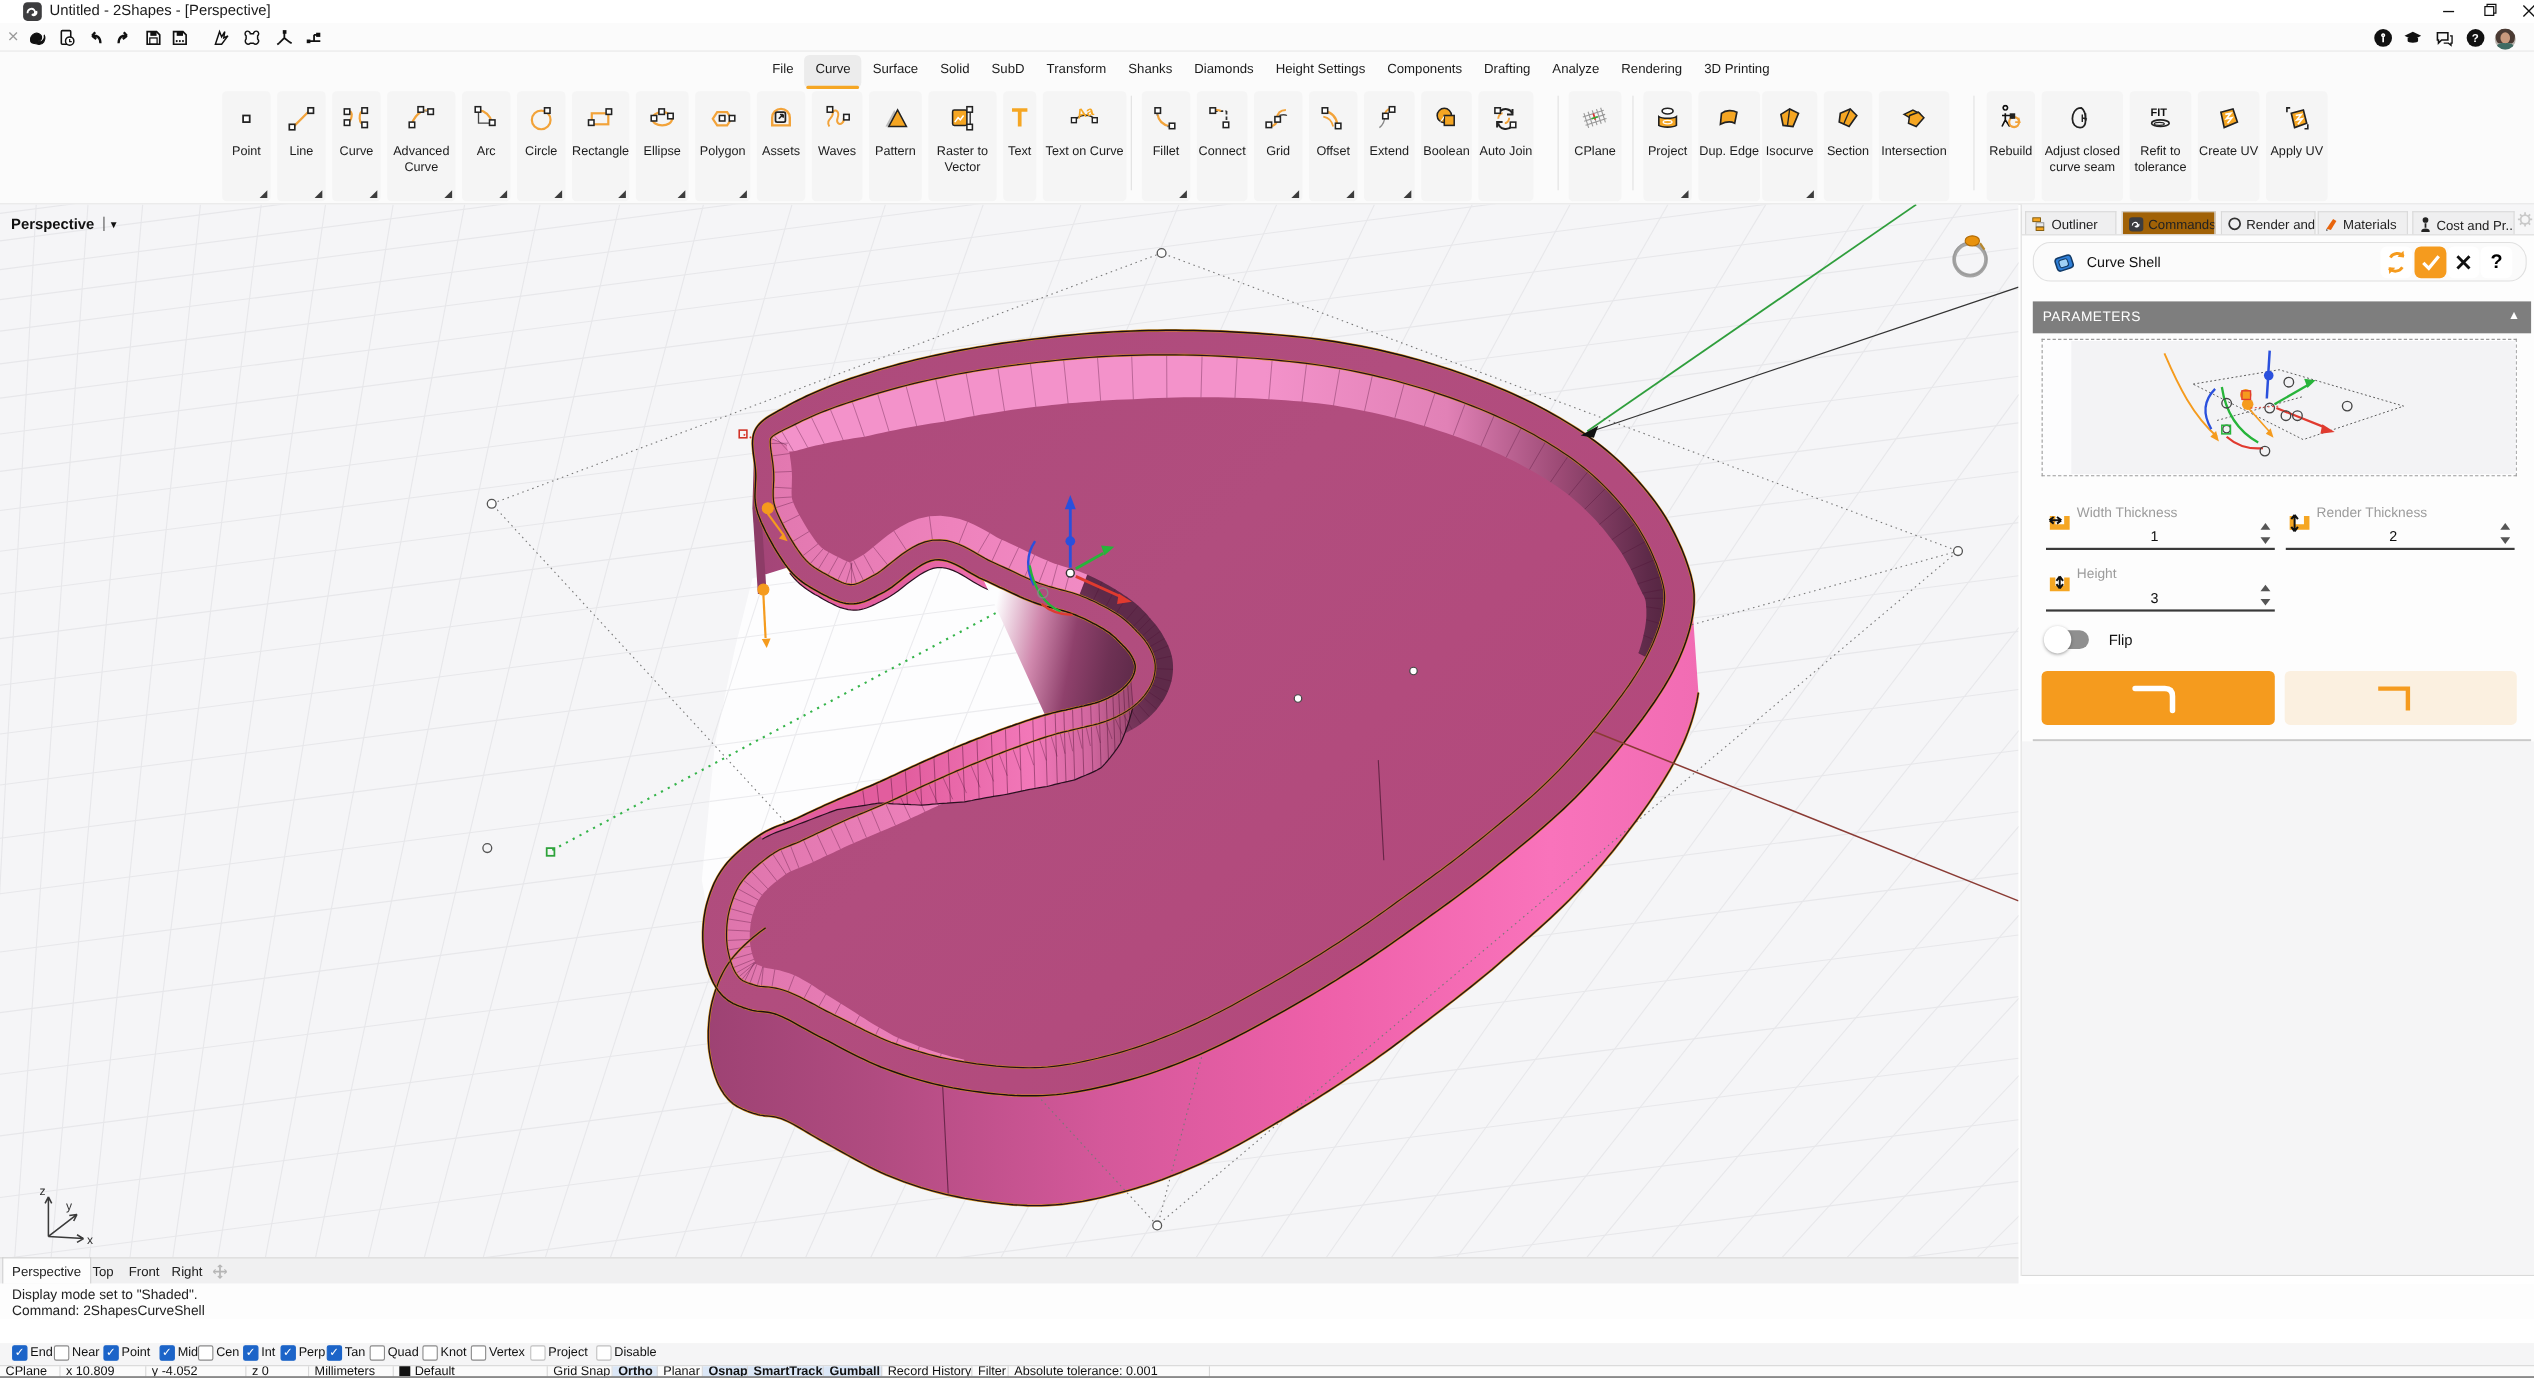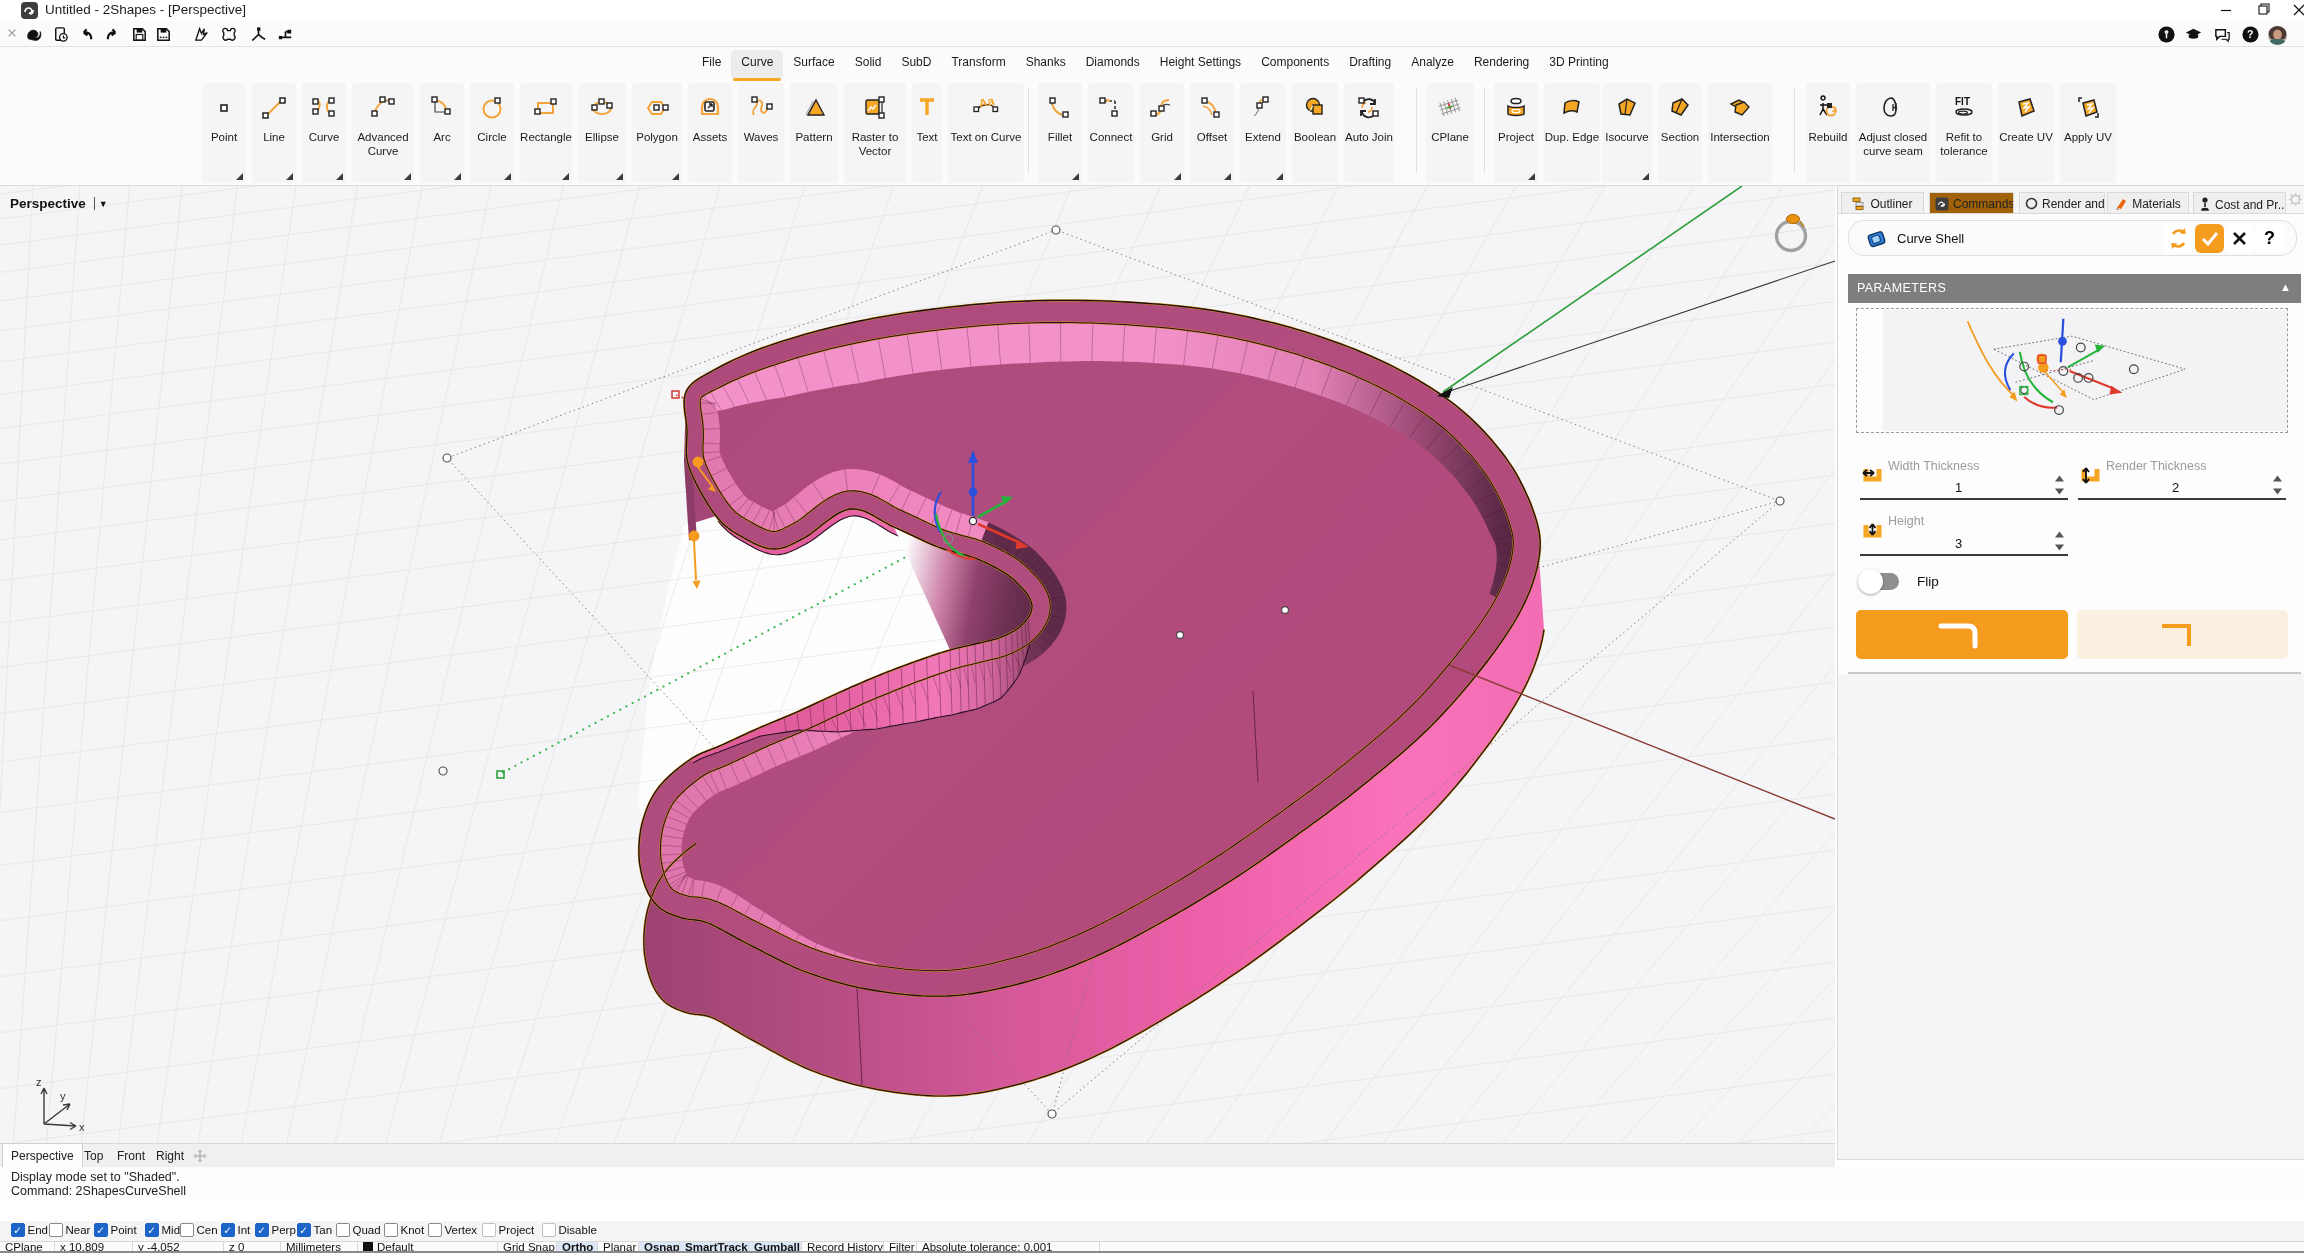--- a/index.html
+++ b/index.html
@@ -24,21 +24,21 @@
 .rlab { font-size:11.5px; color:#1b1b1b; line-height:1.25; margin-top:5px; white-space:nowrap; }
 .tri { position:absolute; right:3px; bottom:3px; width:0; height:0; border-left:7px solid transparent; border-bottom:7px solid #3c3c3c; }
 .rsep { position:absolute; top:40px; height:86px; width:1px; background:#e2e2e2; }
 
 #vpwrap { left:0; top:186px; width:1835px; height:957px; background:#fbfbfc; overflow:hidden; }
 #vplabel { position:absolute; left:10px; top:196px; font-size:13.5px; font-weight:bold; color:#111; z-index:5; }
 #vplabel .bar { display:inline-block; width:1px; height:13px; background:#555; margin:0 4px -2px 8px; }
 #vplabel .dd { font-size:9px; vertical-align:1px; }
 
 #panel { left:1837px; top:186px; width:467px; height:974px; background:#f6f6f7; border-left:1px solid #d9d9d9; }
-.ptab { position:absolute; top:192px; height:22px; font-size:12px; color:#222; background:#efeff0; border:1px solid #d9d9d9; border-bottom:none; padding:4px 5px 0 5px; white-space:nowrap; overflow:hidden;text-align:center; }
+.ptab { position:absolute; top:192px; height:22px; font-size:12px; color:#222; background:#efeff0; border:1px solid #d9d9d9; border-bottom:none; padding:4px 5px 0 5px; white-space:nowrap; overflow:hidden; }
 .ptab.sel { background:#a16207; }
 
 #tabsrow { left:0; top:1143px; width:1835px; height:24px; background:#f0f0f1; border-top:1px solid #d8d8d8; }
 .vtab { position:absolute; top:0; font-size:12px; color:#222; padding:5px 8px; }
 #history { left:0; top:1167px; width:2304px; height:32px; background:#fdfdfd; font-size:12.5px; color:#222; }
 #cmdrow { left:0; top:1199px; width:2304px; height:22px; background:#fdfdfd; border-top:1px solid #e2e2e2; border-bottom:1px solid #e2e2e2; font-size:12.5px; }
 #osnaprow { left:0; top:1221px; width:2304px; height:21px; background:#f5f5f6; font-size:11.5px; color:#111; }
 .osnap { position:absolute; top:0; display:inline-flex; align-items:center; }
 .cb { display:inline-block; width:13.5px; height:13.5px; border:1px solid #8a8a8a; border-radius:2px; background:#fff; margin-right:3px; font-size:10.5px; line-height:13px; color:#fff; text-align:center; }
 .cb.on { background:#1c64c8; border-color:#1c64c8; }

